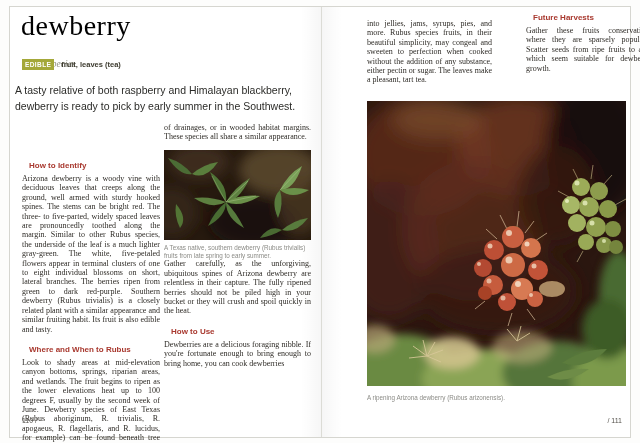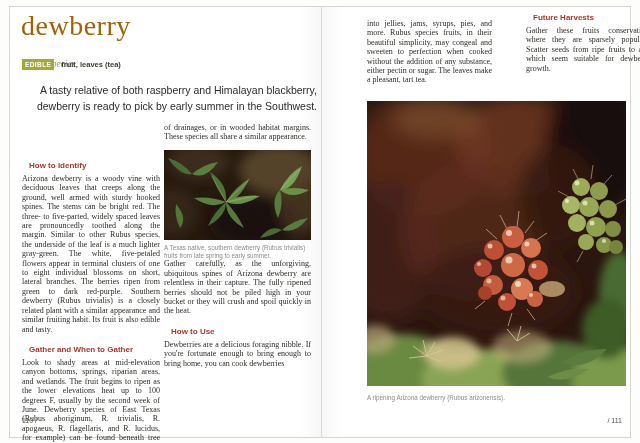--- a/index.html
+++ b/index.html
@@ -17,42 +17,41 @@
   .gutter-shade-l{position:absolute;left:291px;top:0;width:20px;height:430px;
     background:linear-gradient(to right, rgba(0,0,0,0), rgba(0,0,0,0.035));}
   .gutter-shade-r{position:absolute;left:312px;top:0;width:20px;height:430px;
     background:linear-gradient(to left, rgba(0,0,0,0), rgba(0,0,0,0.035));}
 
   .abs{position:absolute;}
 
   .title{
     left:11px;top:4px;
     font:28px/1.1 "Liberation Serif", serif;
-    color:#a16207;letter-spacing:.5px;
+    color:#000000;letter-spacing:.5px;
   }
   .species{
     left:12px;top:52px;
     font:italic 9.5px "Liberation Serif", serif;
     color:#8d8d7f;
   }
   .badge-row{left:12px;top:47px;white-space:nowrap;}
   .badge{
     display:inline-block;background:#a4a839;color:#ffffff;
     font:bold 6.5px "Liberation Sans", sans-serif;
     letter-spacing:.4px;padding:2px 3px 1.5px;vertical-align:middle;
   }
   .badge-parts{
     display:inline-block;margin-left:3px;vertical-align:middle;
     font:bold 7.5px "Liberation Sans", sans-serif;color:#3c3a2e;
   }
   .intro{
-    left:12px;top:76px;width:295px;
+    left:5px;top:76px;width:295px;
     font:10.5px/15.5px "Liberation Sans", sans-serif;
     color:#2b2b28;
-    text-align:right;
   }
 
   .col{font:8px/9.4px "Liberation Serif", serif;color:#2e2b26;text-align:justify;}
   .col p{margin:0 0 0 0;}
   .sec-h{
     font:bold 8px "Liberation Sans", sans-serif;color:#a8382e;
     padding-left:7px;margin:0 0 4px 0;text-align:left;
   }
   .sp-top{margin-top:11px;}
 
@@ -90,21 +89,21 @@
   <div class="abs badge-row">
     <span class="badge">EDIBLE</span>
     <span class="badge-parts">fruit, leaves (tea)</span>
   </div>
 
   <div class="abs intro">A tasty relative of both raspberry and Himalayan blackberry, dewberry is ready to pick by early summer in the Southwest.</div>
 
   <div class="abs col col1">
     <h3 class="sec-h">How to Identify</h3>
     <p>Arizona dewberry is a woody vine with deciduous leaves that creeps along the ground, well armed with sturdy hooked spines. The stems can be bright red. The three- to five-parted, widely spaced leaves are pronouncedly toothed along the margin. Similar to other Rubus species, the underside of the leaf is a much lighter gray-green. The white, five-petaled flowers appear in terminal clusters of one to eight individual blossoms on short, lateral branches. The berries ripen from green to dark red-purple. Southern dewberry (Rubus trivialis) is a closely related plant with a similar appearance and similar fruiting habit. Its fruit is also edible and tasty.</p>
-    <h3 class="sec-h sp-top">Gather and When to Gather</h3>
+    <h3 class="sec-h sp-top">Where and When to Rubus</h3>
     <p>Look to shady areas at mid-elevation canyon bottoms, springs, riparian areas, and wetlands. The fruit begins to ripen as the lower elevations heat up to 100 degrees F, usually by the second week of June. Dewberry species of East Texas (Rubus aboriginum, R. trivialis, R. apogaeus, R. flagellaris, and R. lucidus, for example) can be found beneath tree cover or in open sun, on disturbed ground such as the edges</p>
   </div>
 
   <div class="abs col col2">
     <p>of drainages, or in wooded habitat margins. These species all share a similar appearance.</p>
 
     <span class="photo-frame leaf-photo">
       
       <svg width="147" height="90" viewBox="0 0 147 90">
         <defs>

